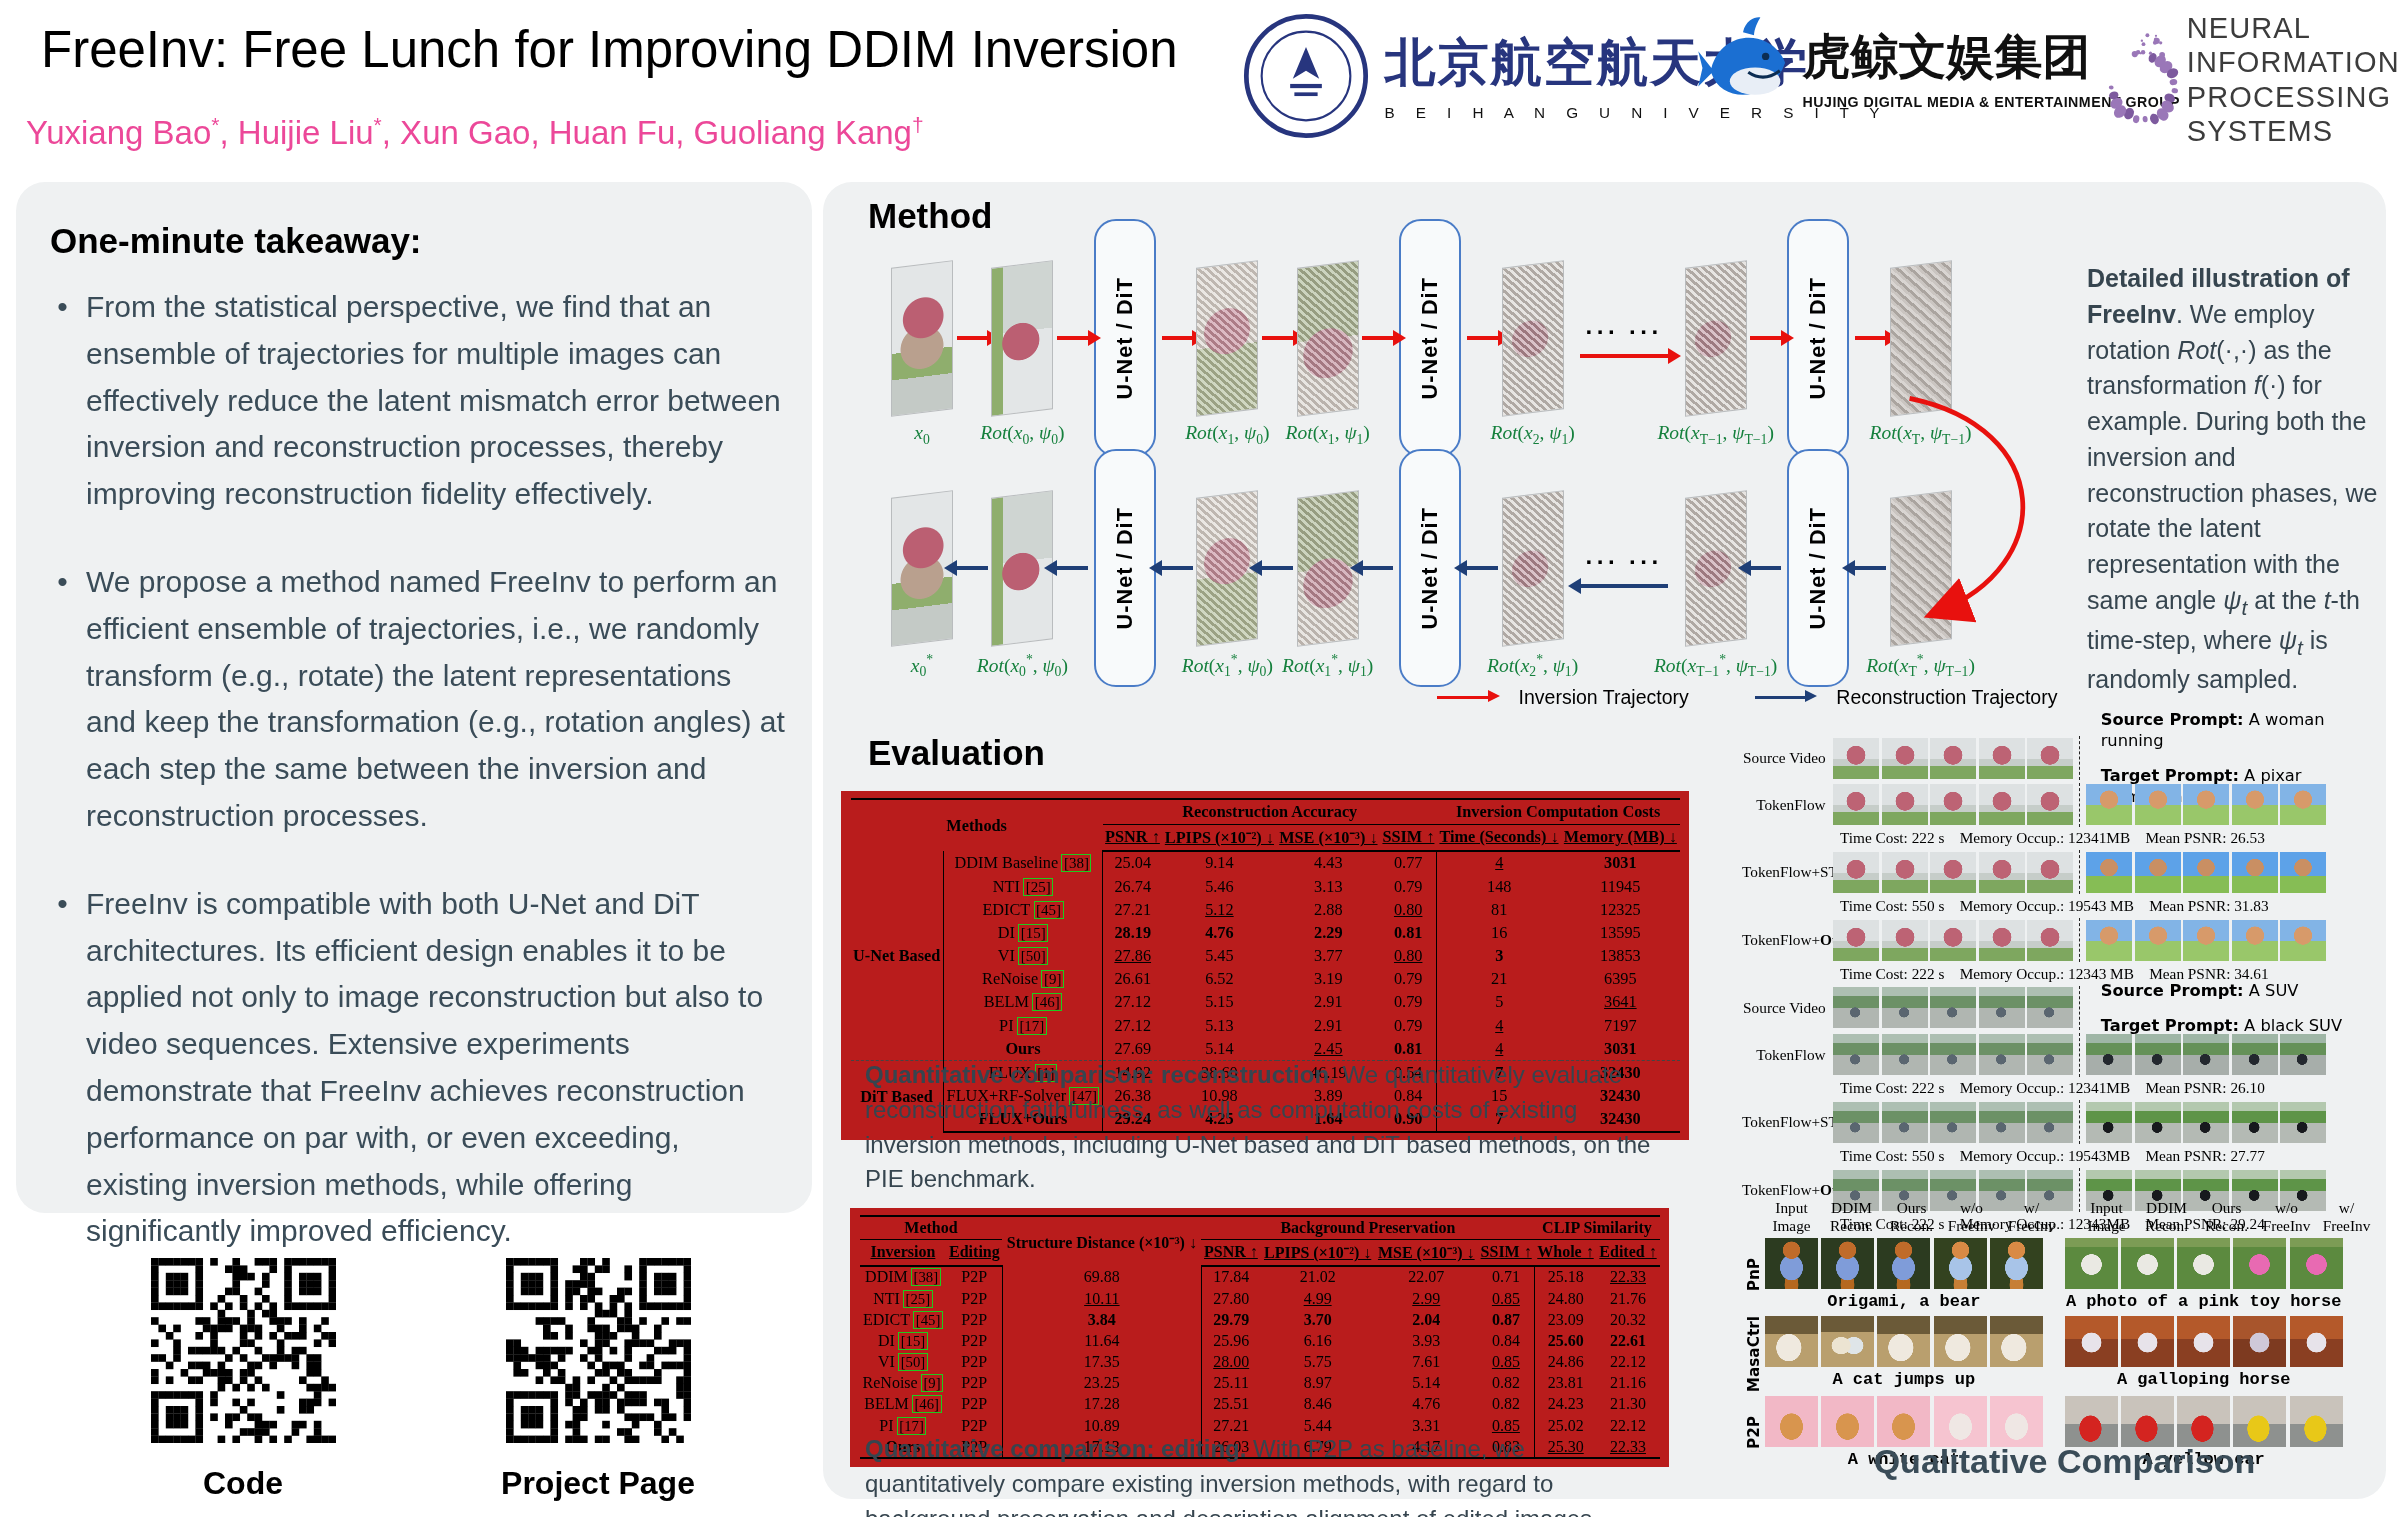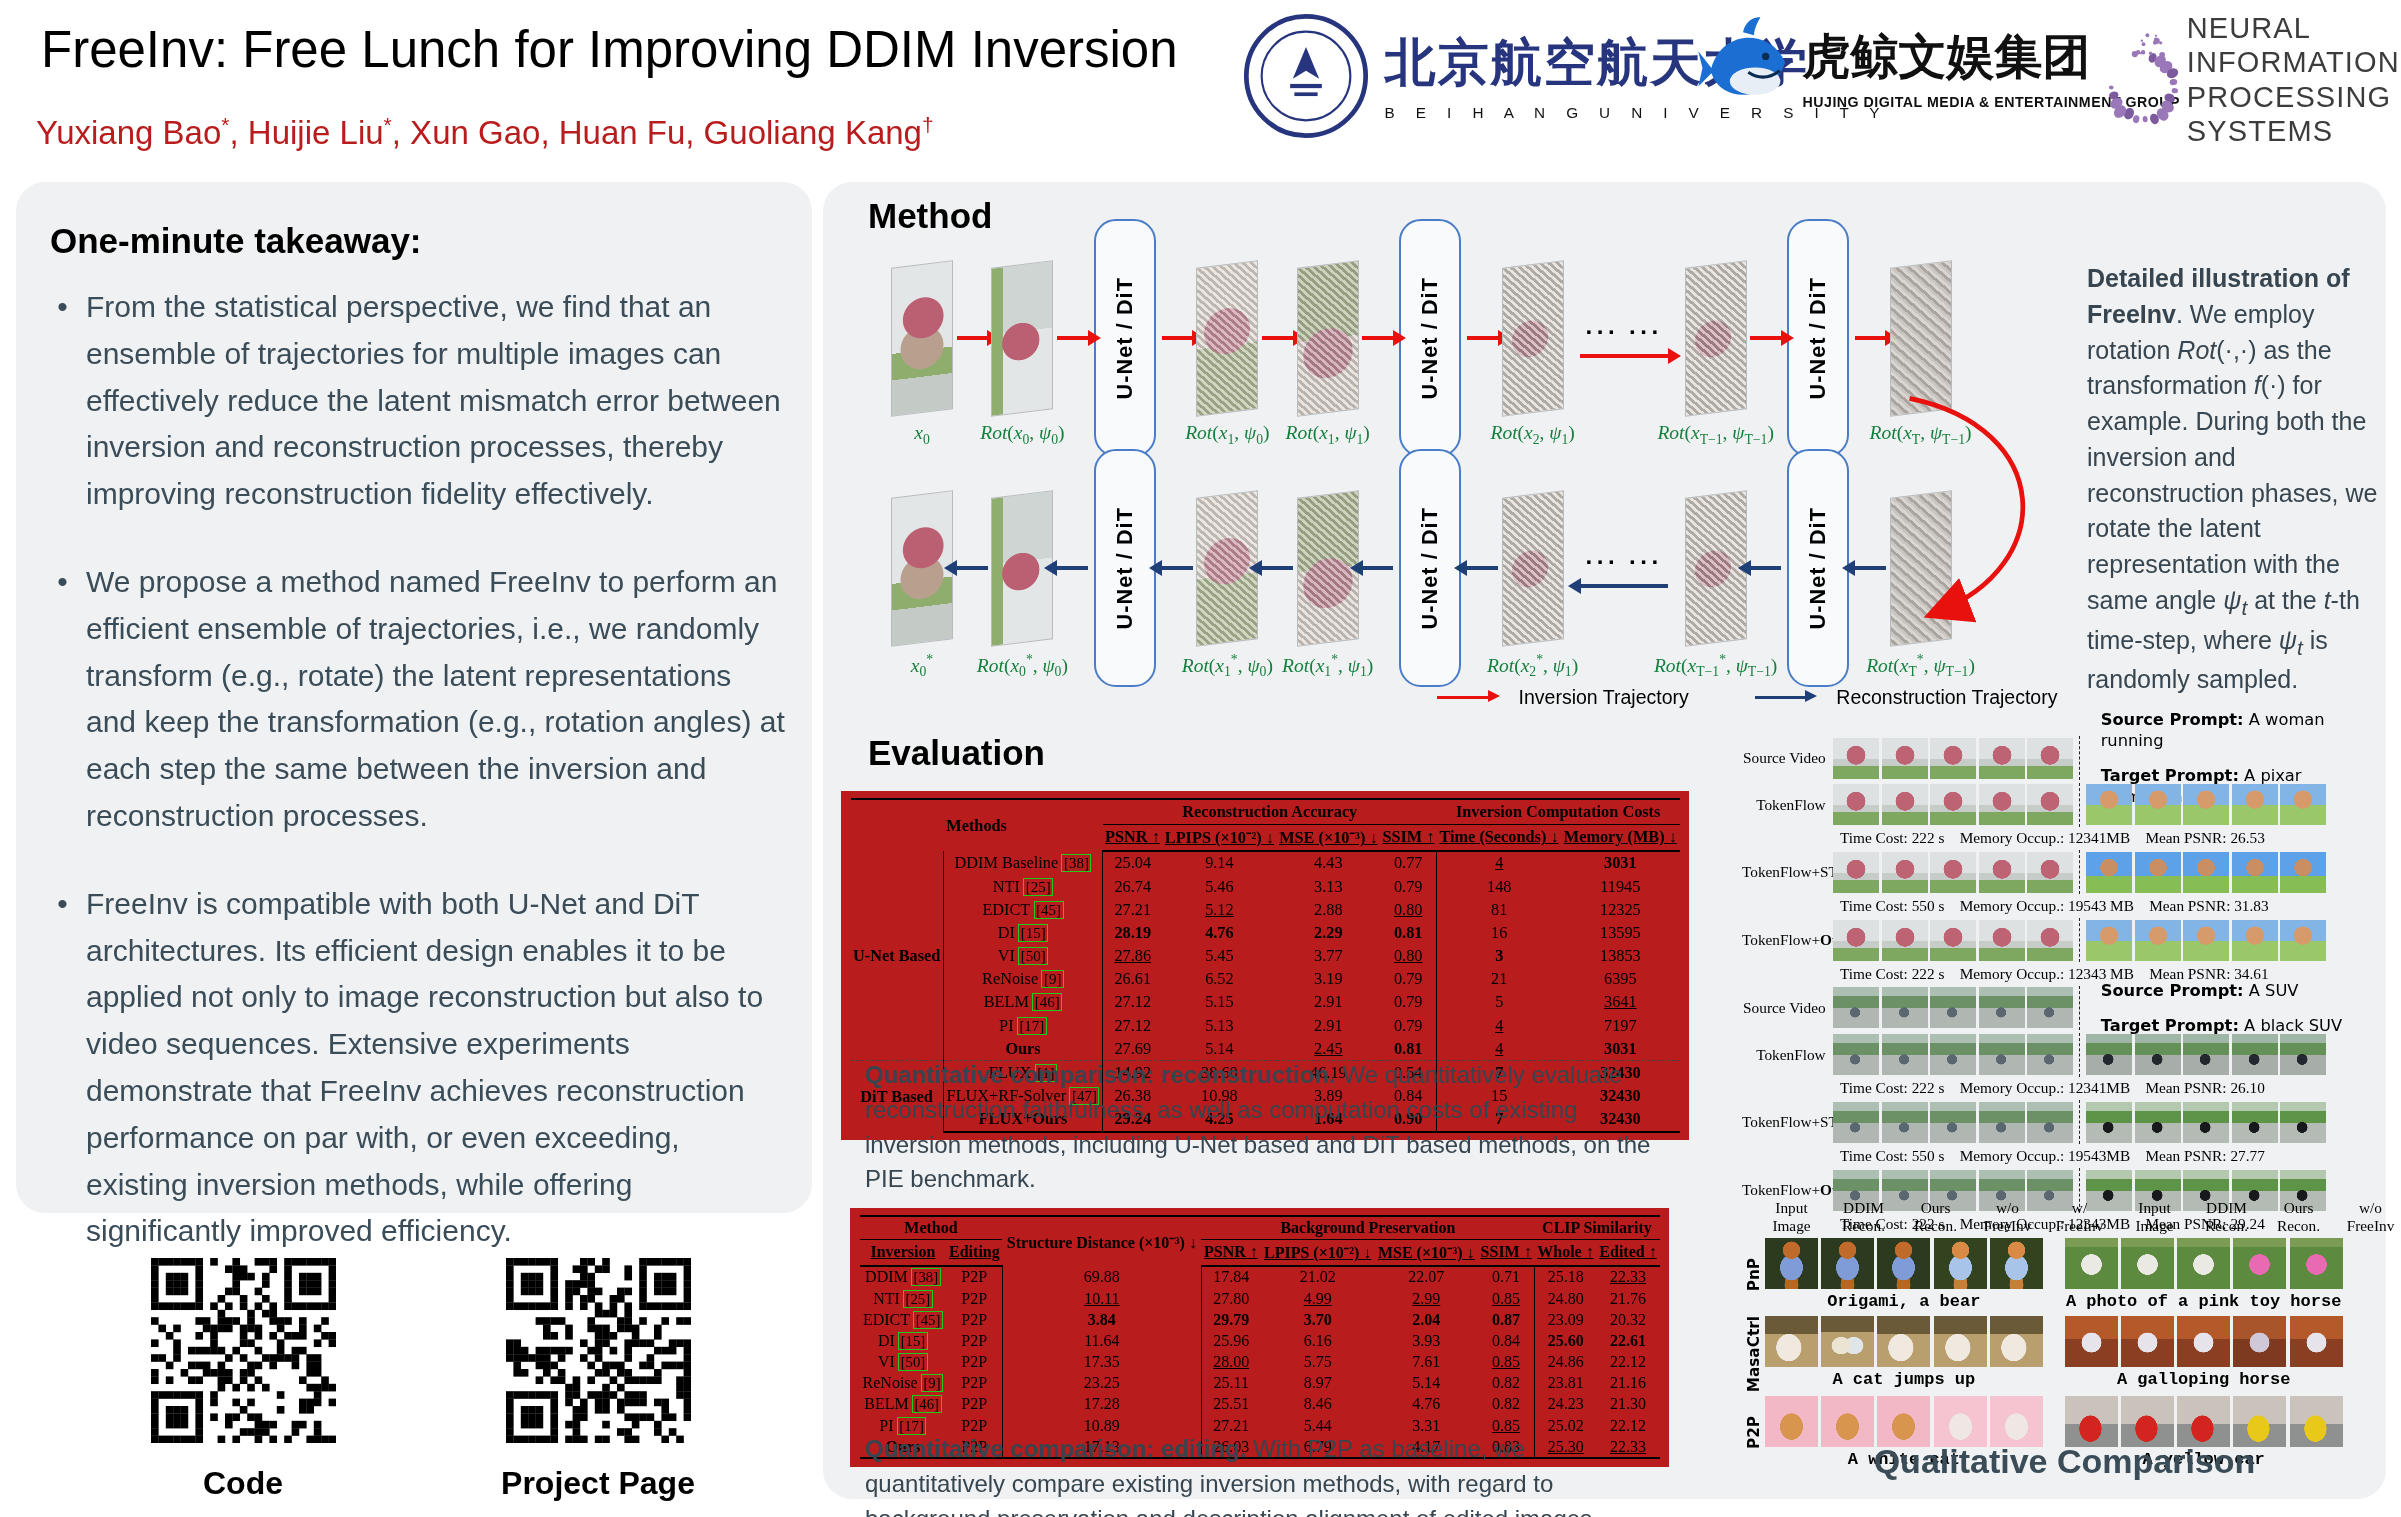--- a/index.html
+++ b/index.html
@@ -1,21 +1,21 @@
 <!DOCTYPE html>
 <html style="font-size:8.4px"><head>
 <meta charset="utf-8">
 <style>
   * { margin:0; padding:0; box-sizing:border-box; }
   html,body { width:2401px; height:1517px; background:#ffffff;
     font-family:"Liberation Sans", sans-serif; color:#000; overflow:hidden; position:relative; }
 
   
   #title { position:absolute; left:41px; top:20px; font-size:51px; letter-spacing:0; color:#000; }
-  #authors { position:absolute; left:36px; top:113px; font-size:33px; color:#b91c1c; }
+  #authors { position:absolute; left:26px; top:113px; font-size:33px; color:#ec4899; }
   #authors sup { font-size:21px; }
 
   .logo { position:absolute; top:9.5px; display:flex; align-items:center; }
   #logo-beihang { left:1240px; }
   #logo-beihang .cn { font-size:51px; font-weight:bold; color:#27357e; letter-spacing:2.1px; font-family:"DejaVu Sans",sans-serif; }
   #logo-beihang .en { font-size:15.3px; letter-spacing:8.4px; color:#111; margin-top:5.3px; }
   #logo-hujing { left:1693px; }
   #logo-hujing .cn { font-size:48px; font-weight:bold; color:#101010; font-family:"DejaVu Sans",sans-serif; }
   #logo-hujing .en { font-size:14.2px; font-weight:bold; color:#101010; margin-top:4.2px; letter-spacing:0.5px; }
   #logo-neurips { left:2099px; }
@@ -141,21 +141,21 @@
   .f-suv { background: radial-gradient(circle at 48% 62%, #5a6670 0 14%, rgba(0,0,0,0) 15%),
               linear-gradient(180deg,#adbfb2 0 22%, #6c9166 22% 52%, #b0b6b1 52% 100%); }
   .f-suvdark { background: radial-gradient(circle at 48% 62%, #23282e 0 15%, rgba(0,0,0,0) 16%),
               linear-gradient(180deg,#9fb6a6 0 22%, #659158 22% 52%, #a7aeaa 52% 100%); }
   .f-suvblack,.f-suvblack2 { background: radial-gradient(circle at 48% 62%, #17191d 0 15%, rgba(0,0,0,0) 16%),
               linear-gradient(180deg,#b3c8ae 0 22%, #5e9448 22% 52%, #b4bab4 52% 100%); }
 
   #grid { position:absolute; left:1742px; top:1199px; width:645px; }
   .ghead { display:flex; margin-bottom:3.2px; }
   .ghead .spacer { width:23px; flex:none; }
-  .ghalfhead { display:flex; gap:19px; margin-right:22px; }
+  .ghalfhead { display:flex; gap:7px; margin-right:22px; }
   .ghalfhead div { width:53px; text-align:center; font-family:"Liberation Serif",serif; font-size:15.3px; }
   .grow { display:flex; margin-bottom:4.2px; }
   .growlabel { width:23px; flex:none; display:flex; align-items:center; justify-content:center; }
   .growlabel span { writing-mode:vertical-rl; transform:rotate(180deg); font-size:15.3px; font-weight:bold; font-family:"DejaVu Sans",sans-serif; }
   .ghalf { display:flex; flex-direction:column; margin-right:22px; }
   .gimgs { display:flex; gap:3.2px; }
   .gf { width:53px; height:51px; }
   .gcaption { text-align:center; font-family:Liberation Mono, monospace; font-weight:bold; font-size:17px; margin-top:3.2px; }
 
   .g-bear { background: radial-gradient(circle at 50% 24%, #c06b2a 0 18%, rgba(0,0,0,0) 19%),

